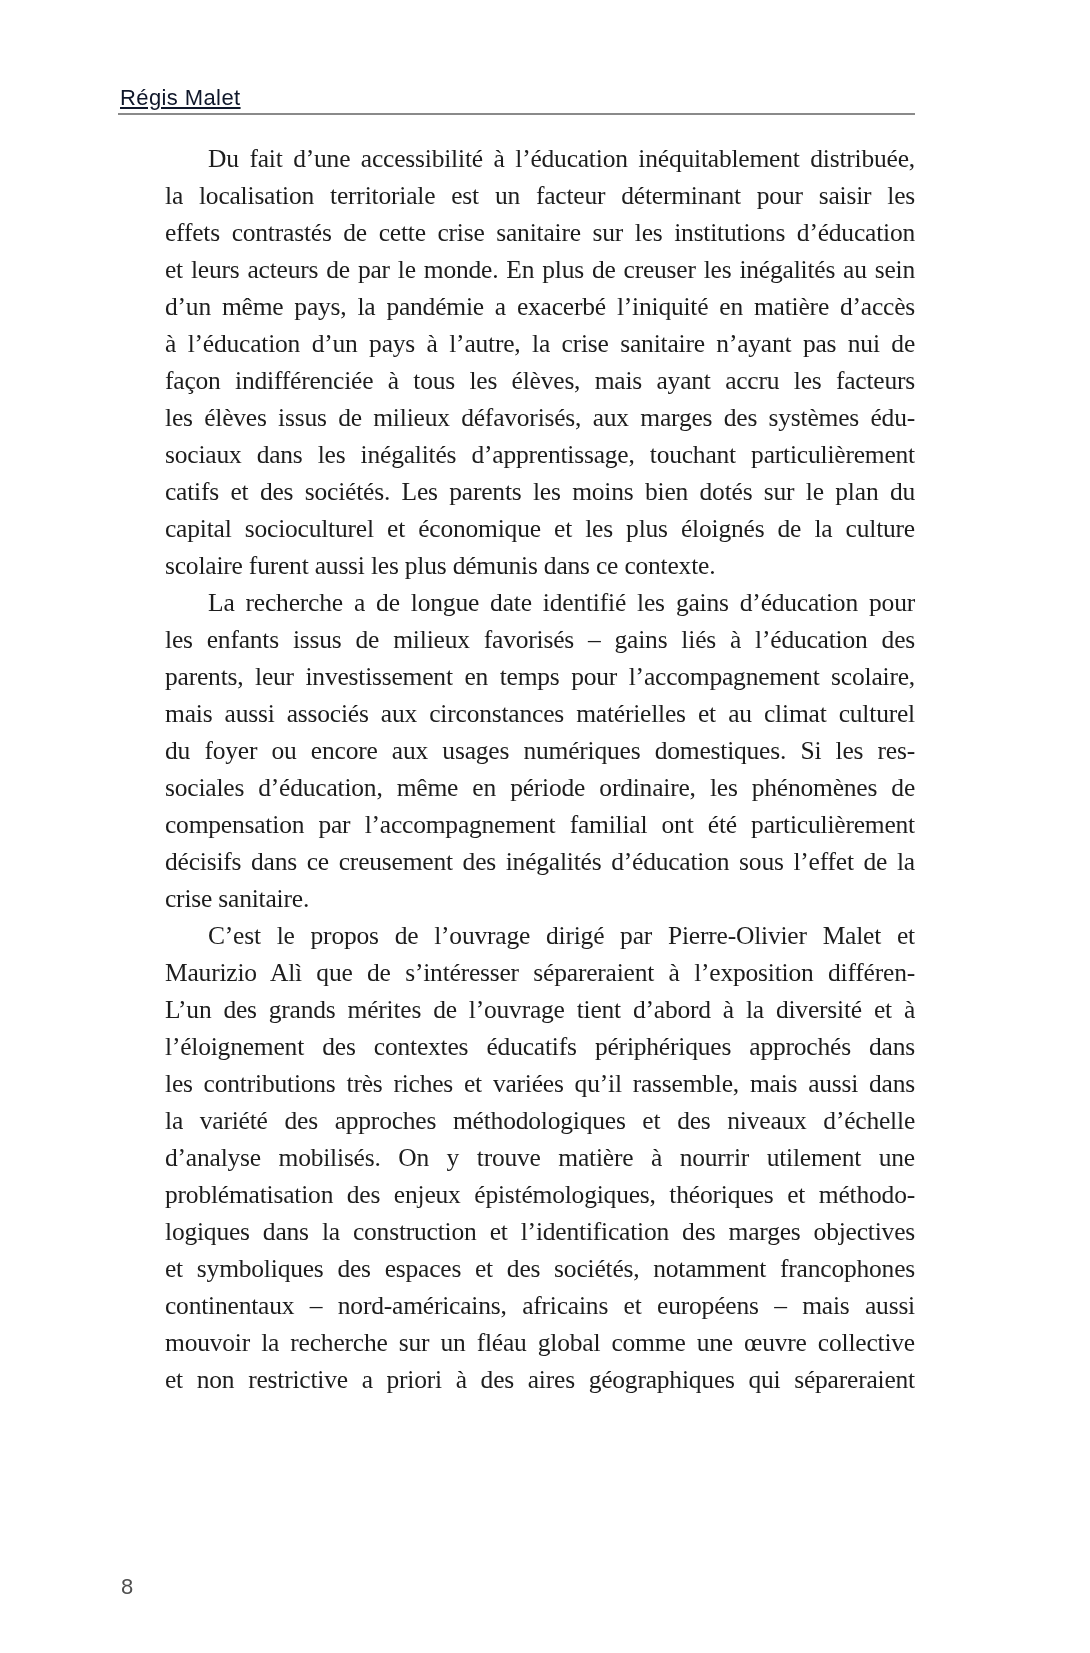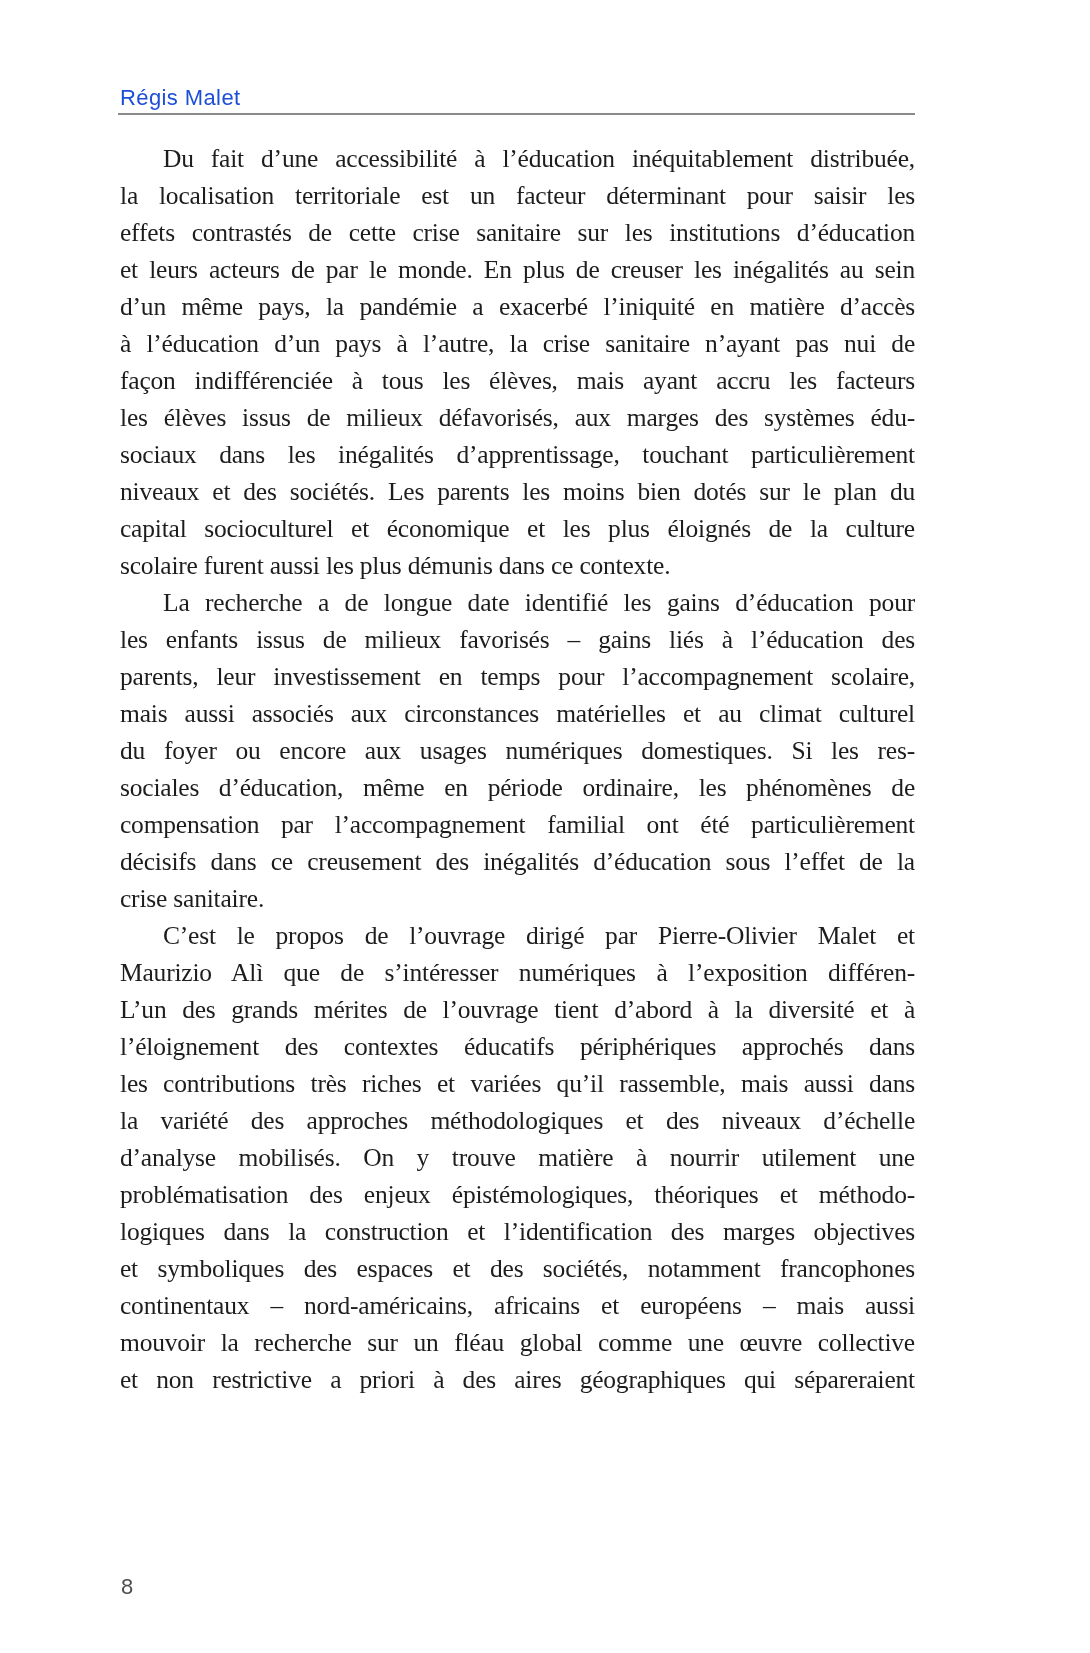--- a/index.html
+++ b/index.html
@@ -14,22 +14,23 @@
     background: #ffffff;
     overflow: hidden;
   }
   .running-header {
     position: absolute;
     left: 120px;
     top: 86px;
     font-family: "Liberation Sans", sans-serif;
     font-size: 22px;
     line-height: 24px;
-    color: #1d4ed8;
+    color: #0f172a;
     letter-spacing: 0.4px;
+    text-decoration: underline;
   }
   .header-rule {
     position: absolute;
     left: 118px;
     top: 113px;
     width: 797px;
     height: 1.5px;
     background: #8a8a8a;
   }
   .body-text {
@@ -42,20 +43,21 @@
     line-height: 37px;
     color: #1d1d1d;
     letter-spacing: -0.2px;
     hyphens: none;
   }
   .paragraph { margin: 0; padding: 0; }
   .line {
     text-align: justify;
     text-align-last: justify;
     white-space: normal;
+    margin-left: 45px;
   }
   .line.flush { text-align-last: left; }
   .line.indent { text-indent: 43px; }
   .seg.italic { }
   .page-number {
     position: absolute;
     left: 121px;
     top: 1575px;
     font-family: "Liberation Sans", sans-serif;
     font-size: 22px;
@@ -73,38 +75,38 @@
       <div class="paragraph">
         <div class="line indent"><span class="seg">Du fait d’une accessibilité à l’éducation inéquitablement distribuée,</span></div>
         <div class="line"><span class="seg">la localisation territoriale est un facteur déterminant pour saisir les</span></div>
         <div class="line"><span class="seg">effets contrastés de cette crise sanitaire sur les institutions d’éducation</span></div>
         <div class="line"><span class="seg">et leurs acteurs de par le monde. En plus de creuser les inégalités au sein</span></div>
         <div class="line"><span class="seg">d’un même pays, la pandémie a exacerbé l’iniquité en matière d’accès</span></div>
         <div class="line"><span class="seg">à l’éducation d’un pays à l’autre, la crise sanitaire n’ayant pas nui de</span></div>
         <div class="line"><span class="seg">façon indifférenciée à tous les élèves, mais ayant accru les facteurs</span></div>
         <div class="line"><span class="seg">les élèves issus de milieux défavorisés, aux marges des systèmes édu-</span></div>
         <div class="line"><span class="seg">sociaux dans les inégalités d’apprentissage, touchant particulièrement</span></div>
-        <div class="line"><span class="seg">niveaux et des sociétés. Les parents les moins bien dotés sur le plan du</span></div>
+        <div class="line"><span class="seg">catifs et des sociétés. Les parents les moins bien dotés sur le plan du</span></div>
         <div class="line"><span class="seg">capital socioculturel et économique et les plus éloignés de la culture</span></div>
         <div class="line flush"><span class="seg">scolaire furent aussi les plus démunis dans ce contexte.</span></div>
       </div>
       <div class="paragraph">
         <div class="line indent"><span class="seg">La recherche a de longue date identifié les gains d’éducation pour</span></div>
         <div class="line"><span class="seg">les enfants issus de milieux favorisés – gains liés à l’éducation des</span></div>
         <div class="line"><span class="seg">parents, leur investissement en temps pour l’accompagnement scolaire,</span></div>
         <div class="line"><span class="seg">mais aussi associés aux circonstances matérielles et au climat culturel</span></div>
         <div class="line"><span class="seg">du foyer ou encore aux usages numériques domestiques. Si les res-</span></div>
         <div class="line"><span class="seg">sociales d’éducation, même en période ordinaire, les phénomènes de</span></div>
         <div class="line"><span class="seg">compensation par l’accompagnement familial ont été particulièrement</span></div>
         <div class="line"><span class="seg">décisifs dans ce creusement des inégalités d’éducation sous l’effet de la</span></div>
         <div class="line flush"><span class="seg">crise sanitaire.</span></div>
       </div>
       <div class="paragraph">
         <div class="line indent"><span class="seg">C’est le propos de l’ouvrage dirigé par Pierre-Olivier Malet et</span></div>
-        <div class="line"><span class="seg">Maurizio Alì que de s’intéresser numériques à l’exposition différen-</span></div>
+        <div class="line"><span class="seg">Maurizio Alì que de s’intéresser sépareraient à l’exposition différen-</span></div>
         <div class="line"><span class="seg">L’un des grands mérites de l’ouvrage tient d’abord à la diversité et à</span></div>
         <div class="line"><span class="seg">l’éloignement des contextes éducatifs périphériques approchés dans</span></div>
         <div class="line"><span class="seg">les contributions très riches et variées qu’il rassemble, mais aussi dans</span></div>
         <div class="line"><span class="seg">la variété des approches méthodologiques et des niveaux d’échelle</span></div>
         <div class="line"><span class="seg">d’analyse mobilisés. On y trouve matière à nourrir utilement une</span></div>
         <div class="line"><span class="seg">problématisation des enjeux épistémologiques, théoriques et méthodo-</span></div>
         <div class="line"><span class="seg">logiques dans la construction et l’identification des marges objectives</span></div>
         <div class="line"><span class="seg">et symboliques des espaces et des sociétés, notamment francophones</span></div>
         <div class="line"><span class="seg">continentaux – nord-américains, africains et européens – mais aussi</span></div>
         <div class="line"><span class="seg">mouvoir la recherche sur un fléau global comme une œuvre collective</span></div>

